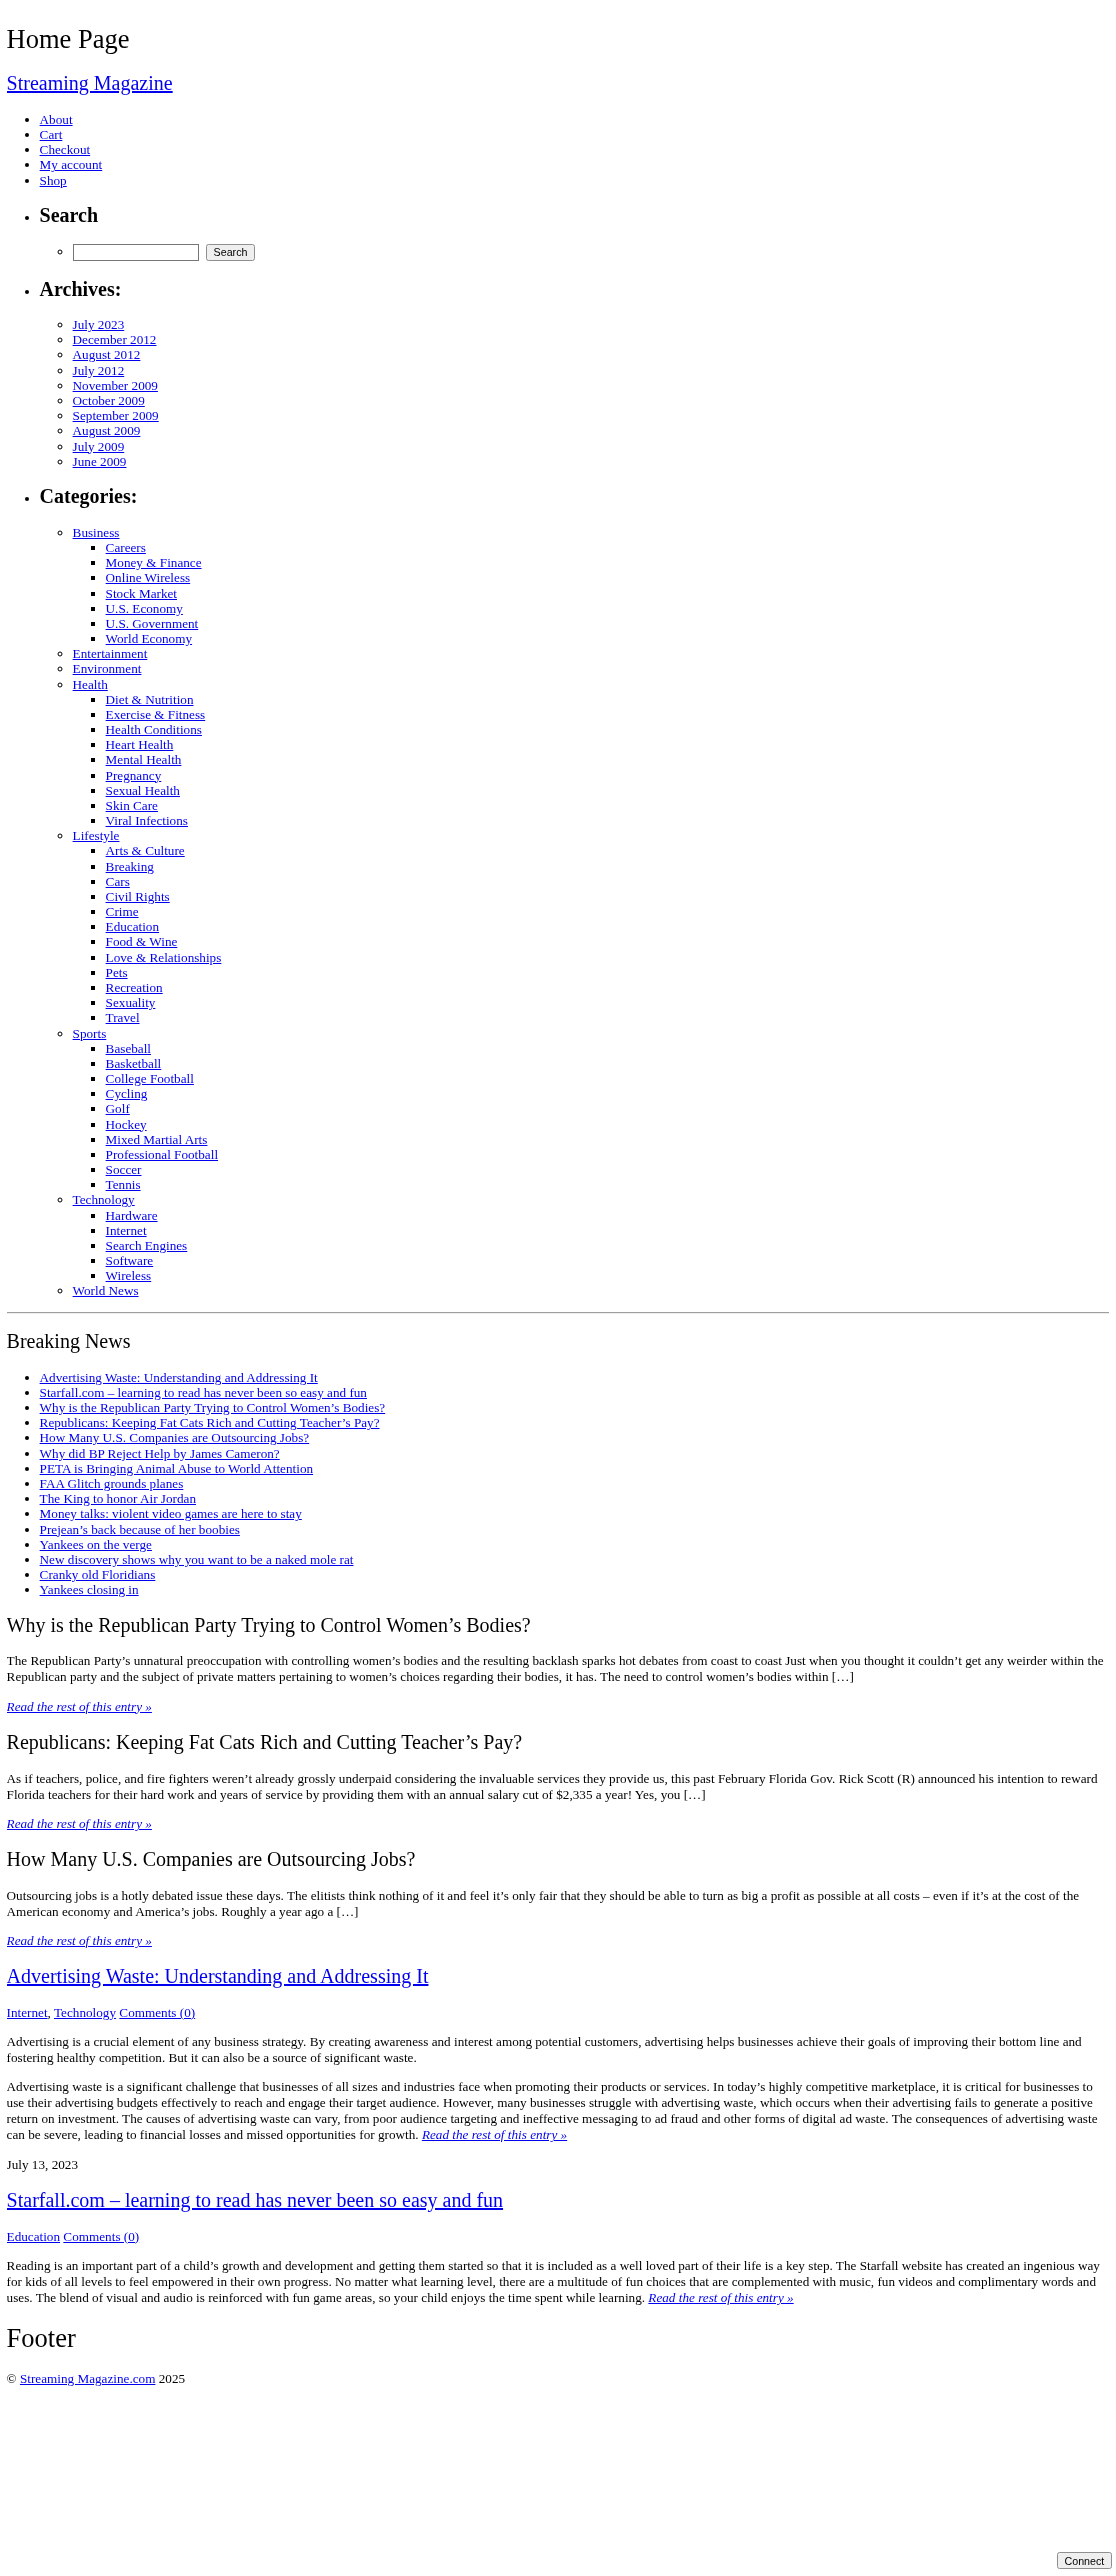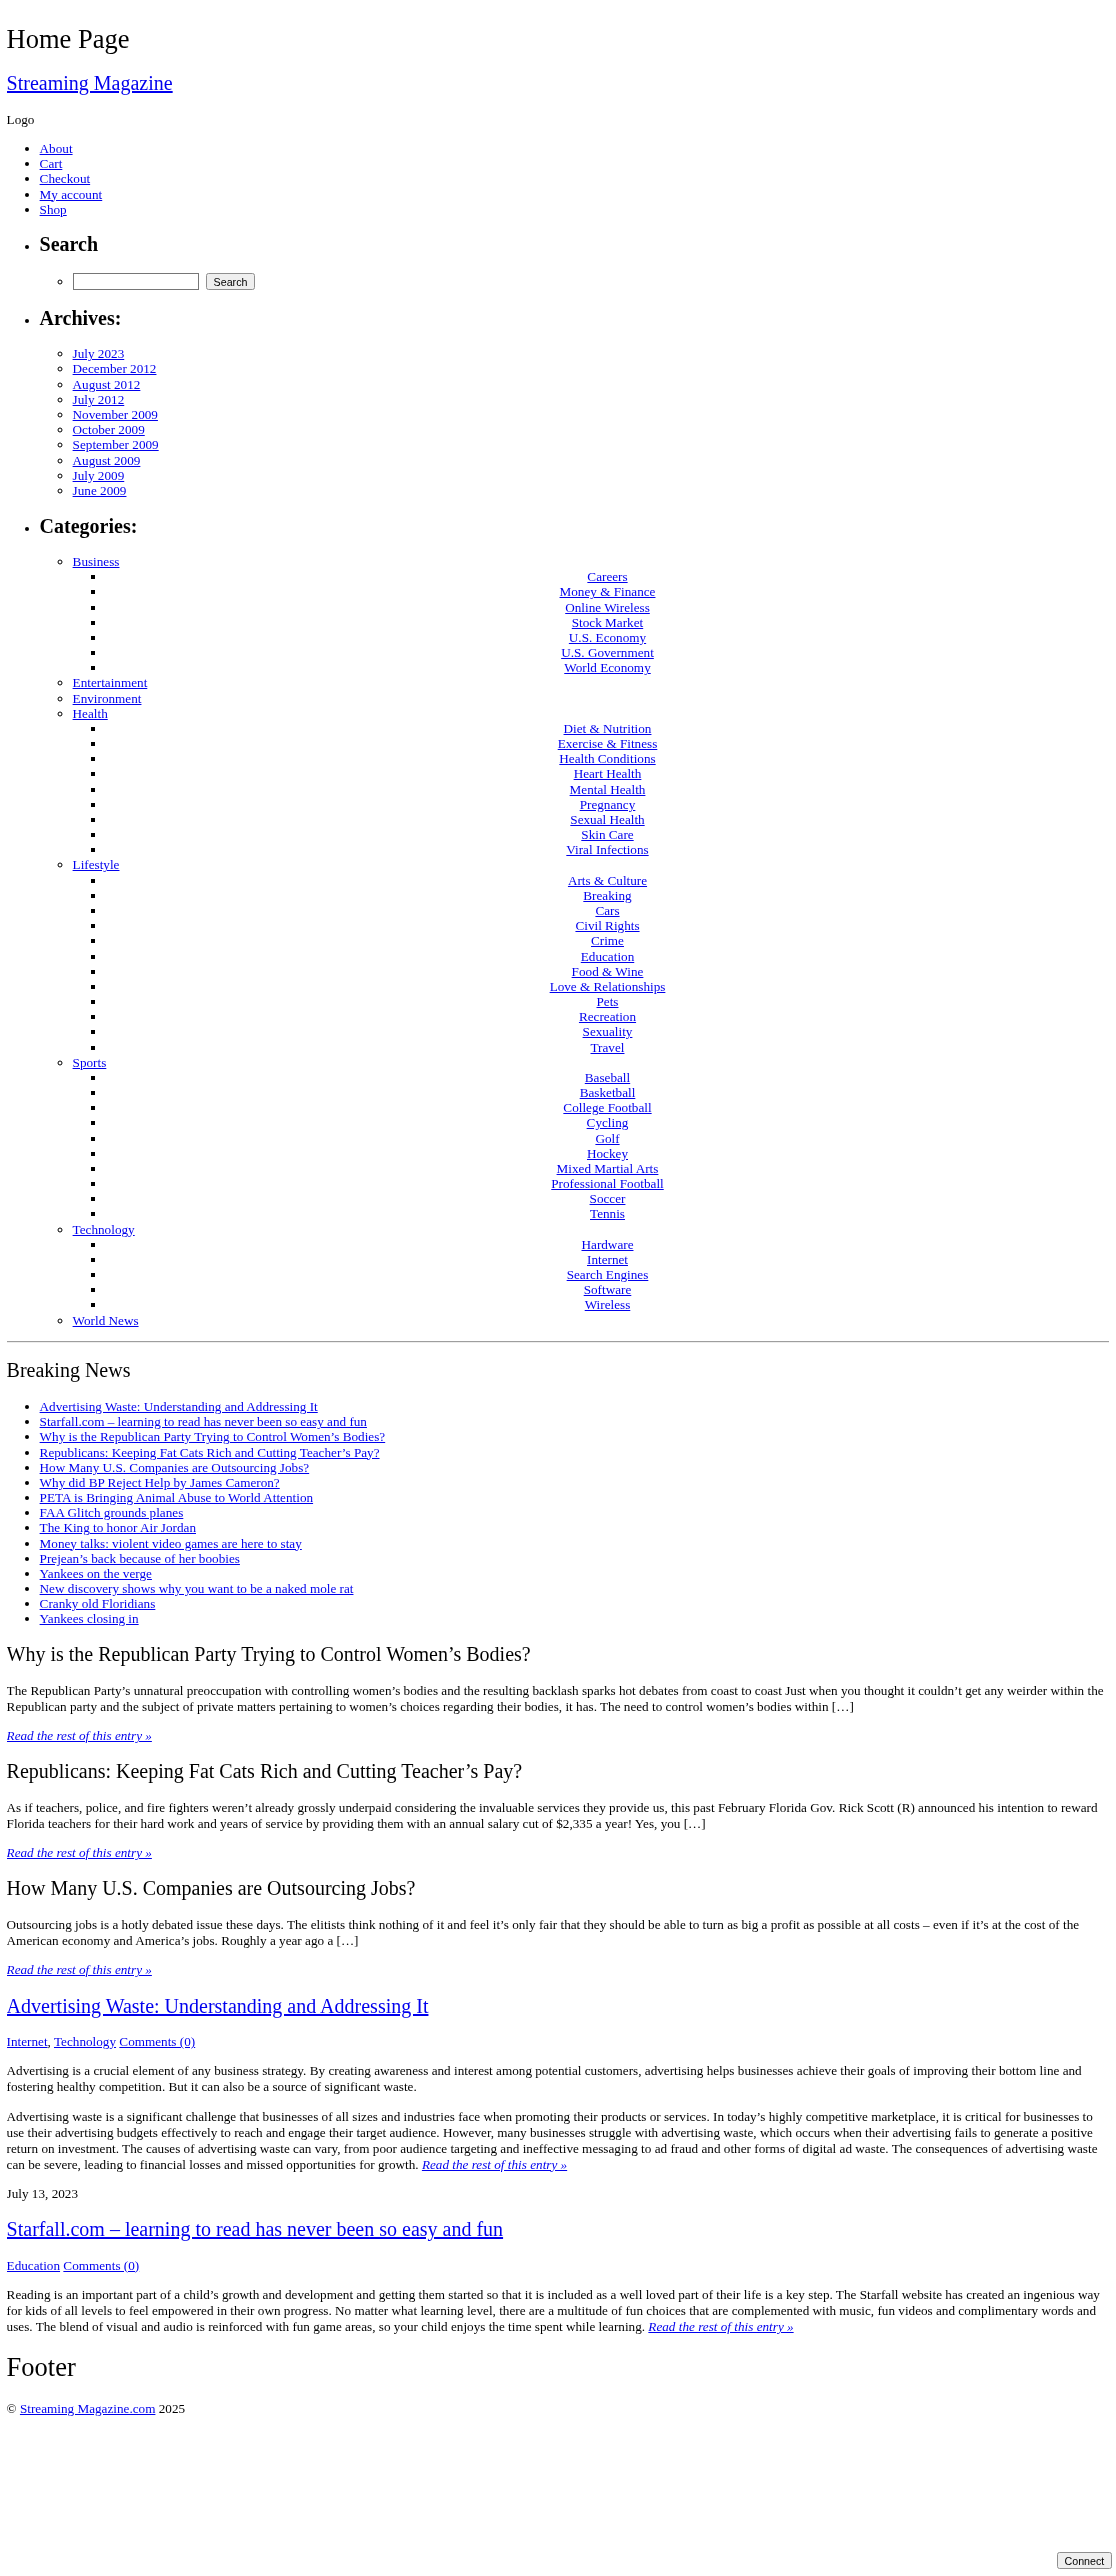--- a/index.html
+++ b/index.html
@@ -10,21 +10,21 @@
     color: #000;
     background: #fff;
     min-height: 2555px;
   }
   a { color: #0000EE; text-decoration: underline; cursor: pointer; }
   h1 { font-size: 26.5px; font-weight: normal; margin: 17.4px 0; }
   h2 { font-size: 20px; font-weight: normal; margin: 16.5px 0; }
   p  { margin: 13.2px 0; }
   ul { margin: 13.2px 0; padding-left: 33px; list-style-type: disc; }
   ul ul { margin: 0; list-style-type: circle; }
-  ul ul ul { margin: 0; list-style-type: square; text-align: center; }
+  ul ul ul { margin: 0; list-style-type: square; }
   li { line-height: 1.15; }
   .widget-title { font-size: 20px; font-weight: bold; margin: 16.5px 0; }
   .search-form { margin: 16.5px 0; }
   .search-input {
     width: 126px; height: 17.4px; box-sizing: border-box;
     border: 0.8px solid #767676; background: #fff;
     font: 10.7px "Liberation Sans", sans-serif; padding: 0.8px 2.5px;
   }
   .btn {
     font: 10.7px "Liberation Sans", sans-serif;
@@ -43,21 +43,20 @@
 </style>
 <title>Home Page</title></head>
 <body>
 
 <h1>Home Page</h1>
 
 <header>
   <h2>
     <a href="#">Streaming Magazine</a>
   </h2>
-  <p>Logo</p>
   <ul id="nav-list">
       <li><a href="#">About</a></li>
       <li><a href="#">Cart</a></li>
       <li><a href="#">Checkout</a></li>
       <li><a href="#">My account</a></li>
       <li><a href="#">Shop</a></li>
     </ul>
 </header>
 
 <ul>

